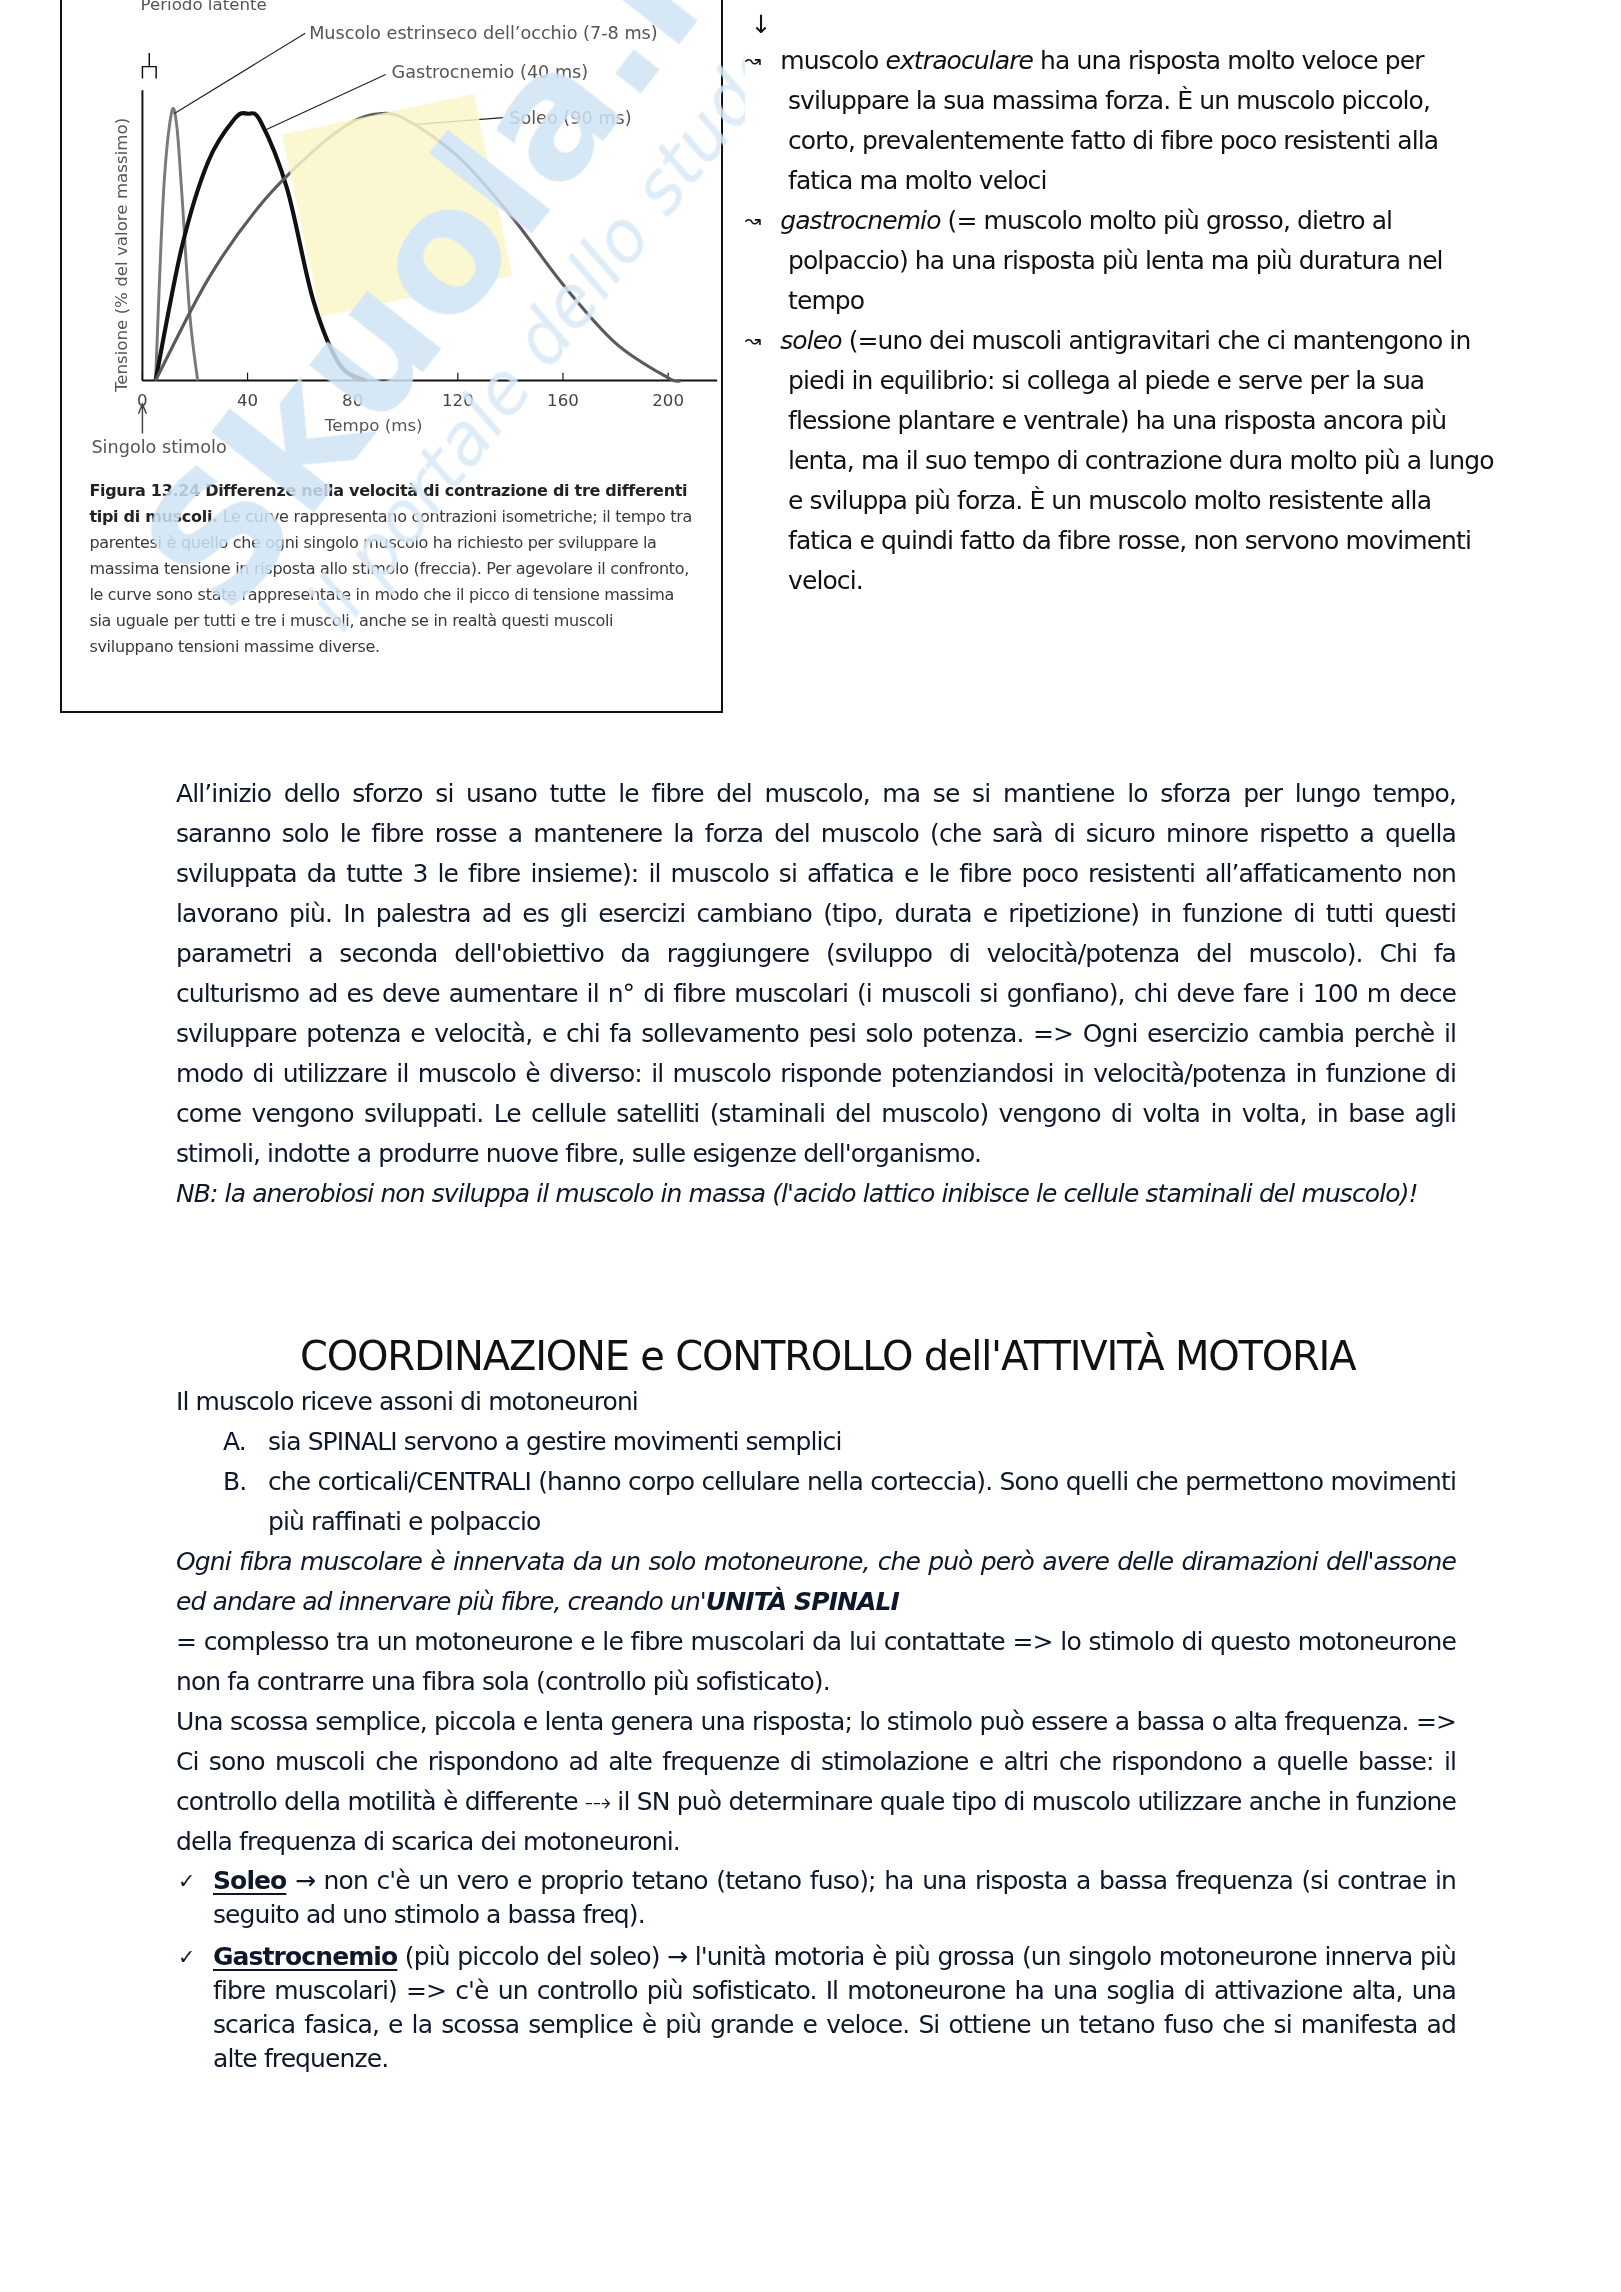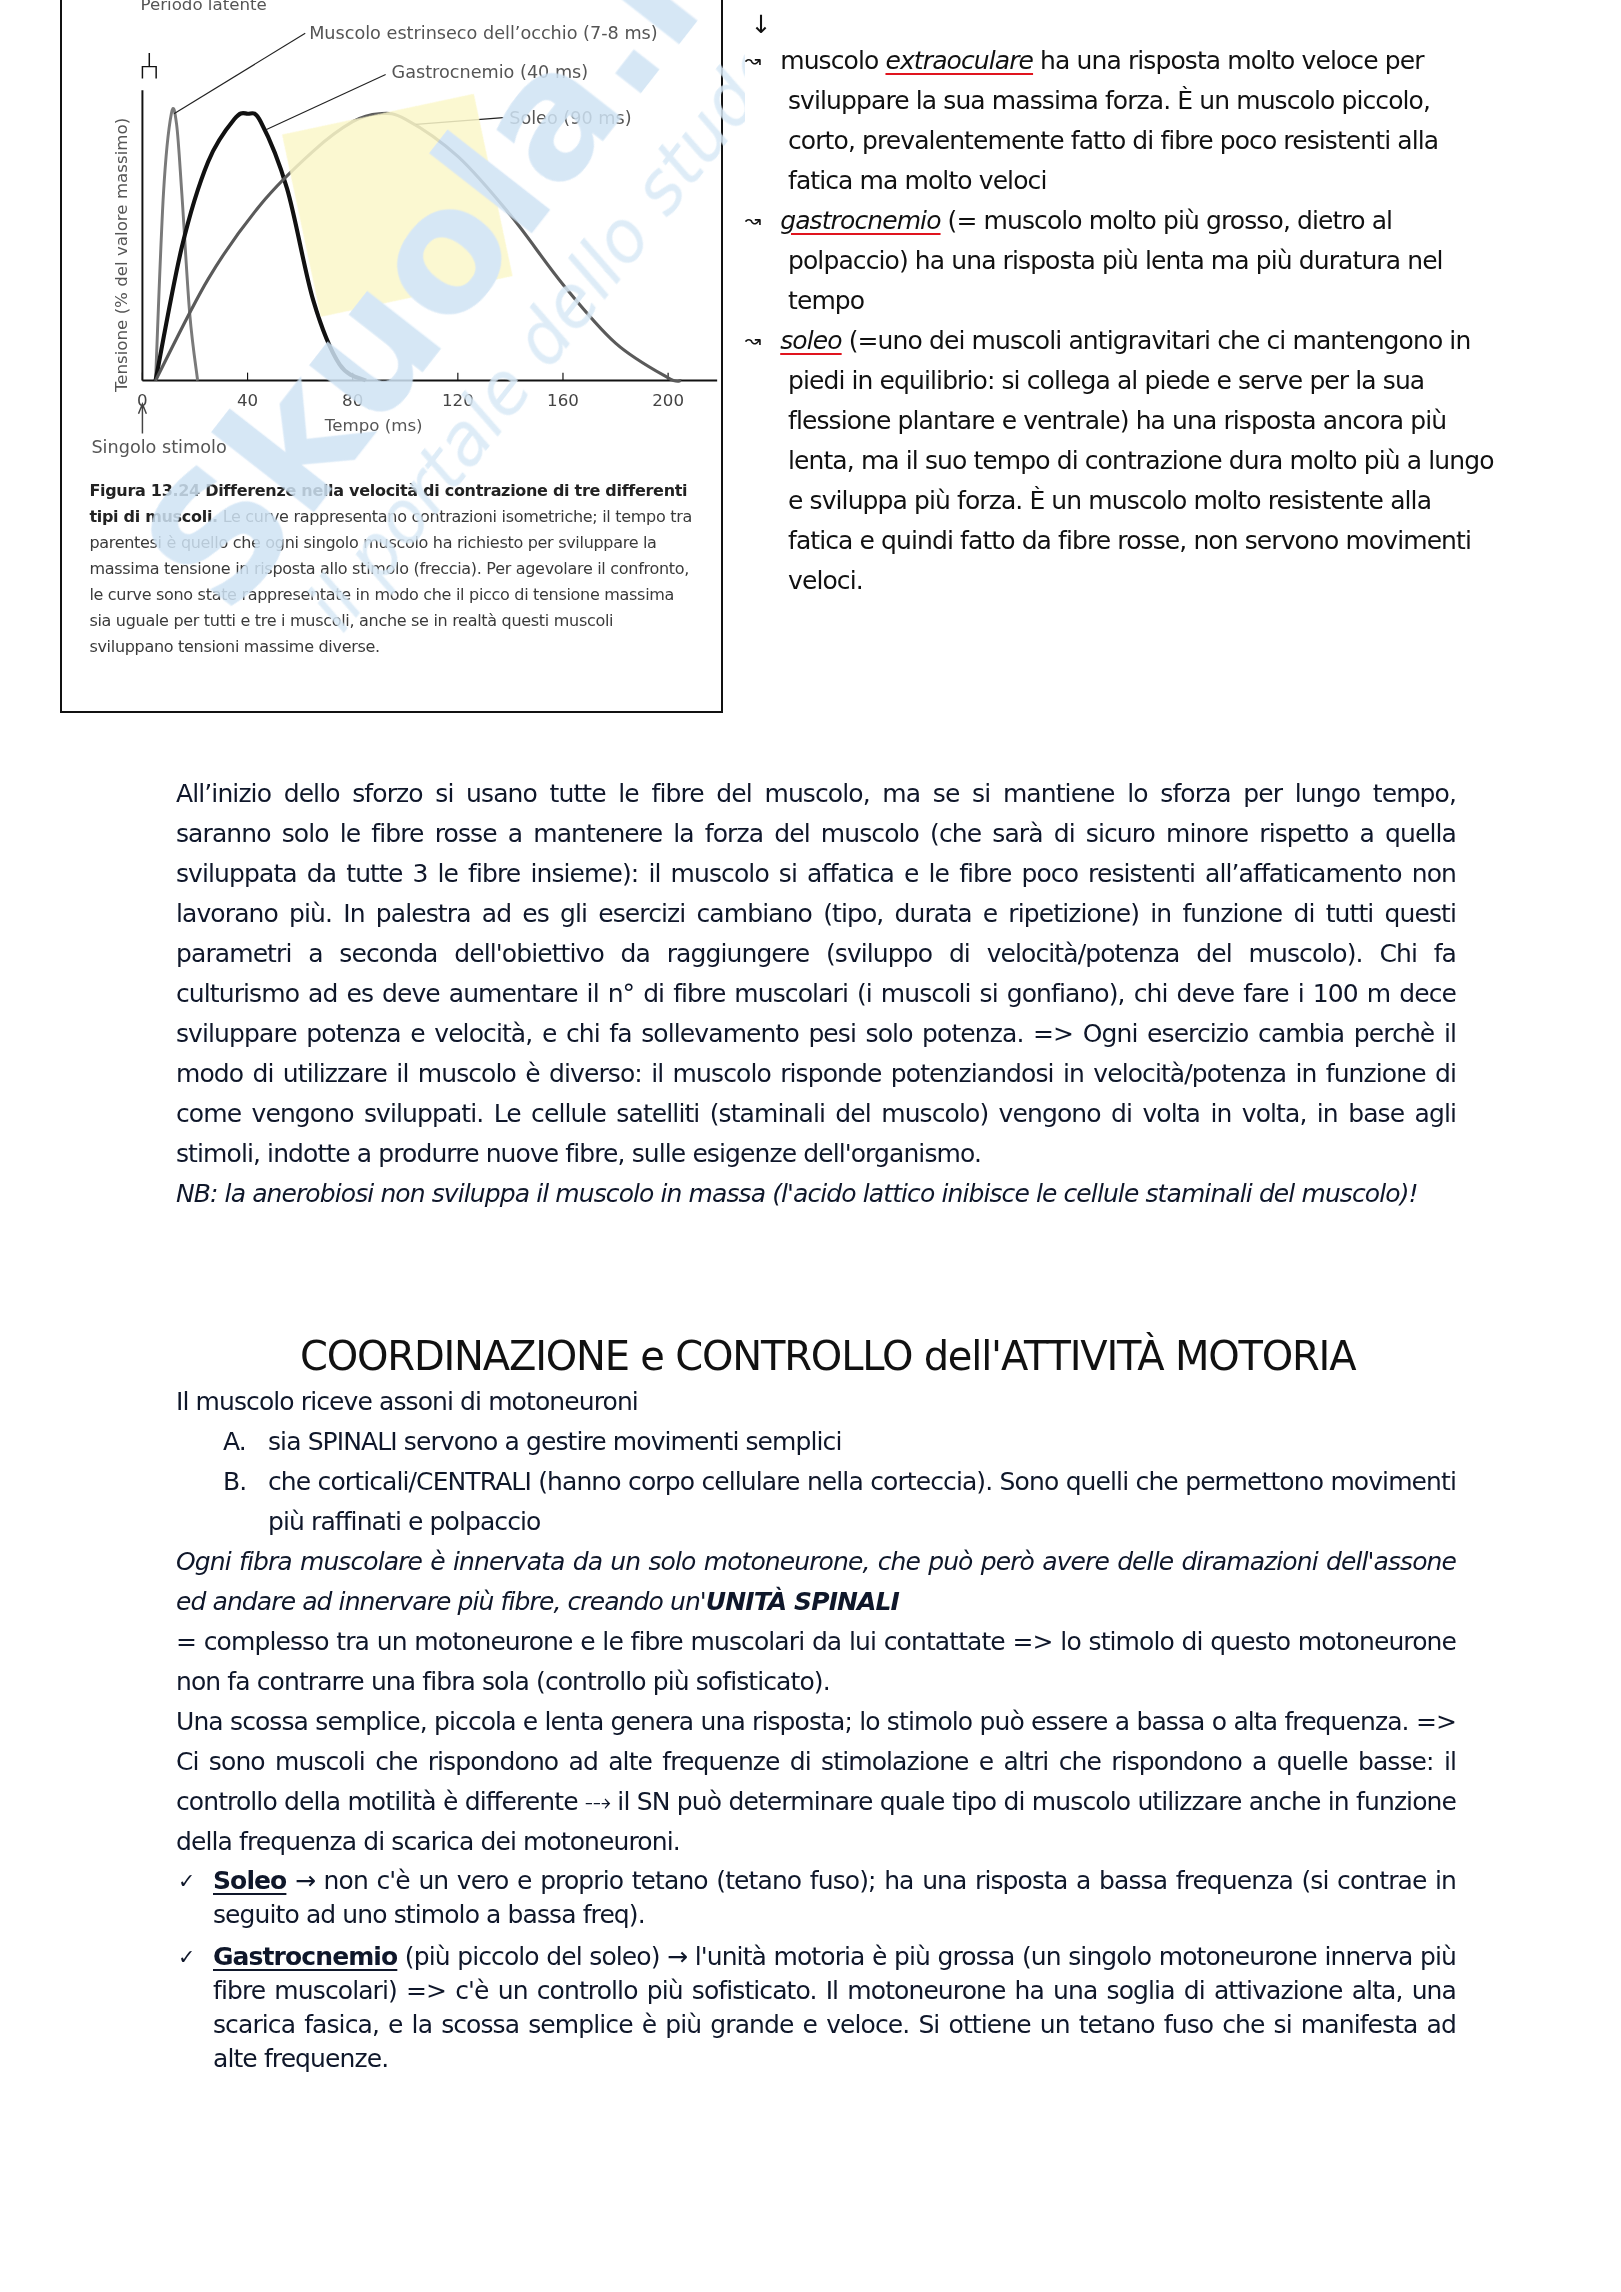--- a/index.html
+++ b/index.html
@@ -21,21 +21,21 @@
 
   
   .rcol { position: absolute; left: 735px; top: 0; width: 765px;
           font-family: "DejaVu Sans", sans-serif; font-size: 25px; line-height: 40px;
           letter-spacing: -0.9px; color: #111; }
   .rcol .arrow { display: block; padding-left: 15.7px; height: 41px; line-height: 49px; }
   .rcol .intro { display: block; }
   .rcol .bullet { position: relative; padding-left: 53px; }
   .rcol .bullet .sym { position: absolute; left: 9.8px; top: 0; font-size: 19.6px; }
   .rcol .bullet .first { margin-left: -7.8px; }
-  .u-red { text-decoration: underline; text-decoration-color: #e0141e; text-underline-offset: 3.9px; font-style: italic; }
+  .u-red { text-decoration-color: #e0141e; text-underline-offset: 3.9px; font-style: italic; }
 
   
   .main { position: absolute; left: 176px; width: 1280px;
           font-family: "DejaVu Sans", sans-serif; font-size: 25px; letter-spacing: -0.9px;
           color: #0f172a; text-align: justify; }
   .para1 { top: 774px; line-height: 40px; }
   .heading { position: absolute; left: 300px; top: 1333px; font-family: "DejaVu Sans", sans-serif;
              font-size: 40px; letter-spacing: -1.2px; color: #111; }
   .sec2 { top: 1382px; line-height: 40px; }
   .sec2 .li { position: relative; padding-left: 92px; }

